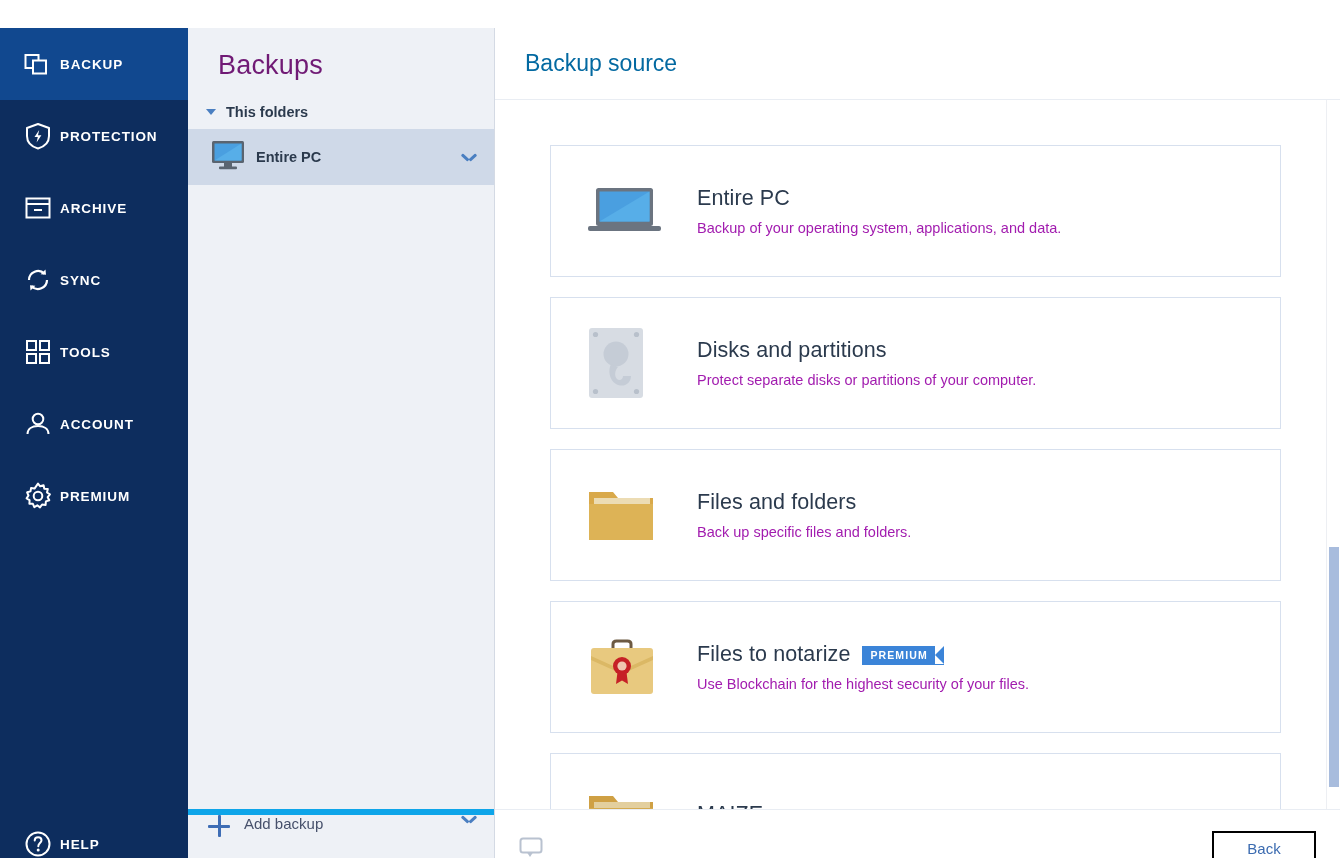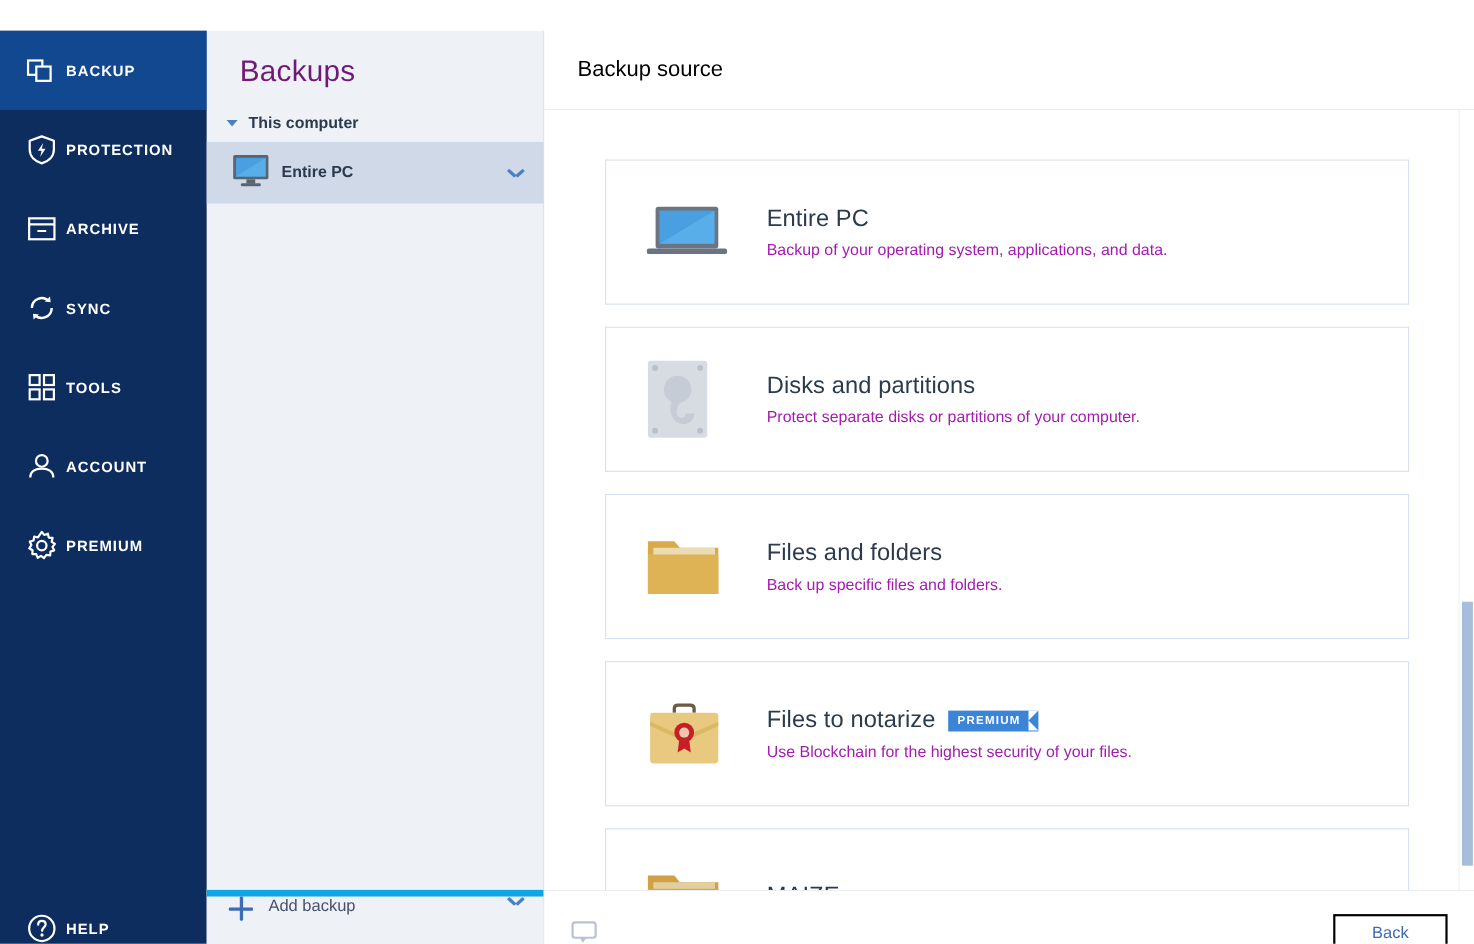--- a/index.html
+++ b/index.html
@@ -174,22 +174,22 @@
   .main-header {
     height: 72px;
     flex: 0 0 72px;
     display: flex;
     align-items: center;
     padding-left: 30px;
     border-bottom: 1px solid #e9edf3;
     background: #ffffff;
   }
   .main-title {
-    font-size: 20px;
-    color: #000000;
+    font-size: 23px;
+    color: #0369a1;
     font-weight: normal;
   }
 
   .scroll-area {
     flex: 1 1 auto;
     position: relative;
     overflow: hidden;
     background: #ffffff;
     padding: 0 10px 0 0;
   }
@@ -398,21 +398,21 @@
       <span class="nav-label">HELP</span>
     </div>
   </div>
 
   <div class="list-panel">
 
     <div class="list-title">Backups</div>
 
     <div class="group-row">
       <span class="caret-down"></span>
-      <span class="group-label">This computer</span>
+      <span class="group-label">This folders</span>
     </div>
 
     <div class="backup-row">
       <span class="backup-row-icon">
         <svg width="38" height="32" viewBox="0 0 38 32" fill="none">
           <rect x="2" y="2" width="32" height="22" rx="1.5" fill="#5a6470"></rect>
           <rect x="4.5" y="4.5" width="27" height="17" fill="#4a9fe0"></rect>
           <path d="M4.5 21.5 L31.5 4.5 L31.5 21.5 Z" fill="#57aee8"></path>
           <rect x="14" y="24" width="8" height="4" fill="#5a6470"></rect>
           <rect x="9" y="27.5" width="18" height="2.8" rx="1" fill="#5a6470"></rect>

